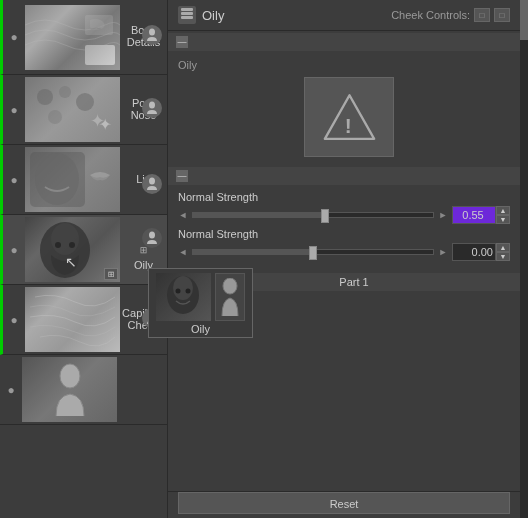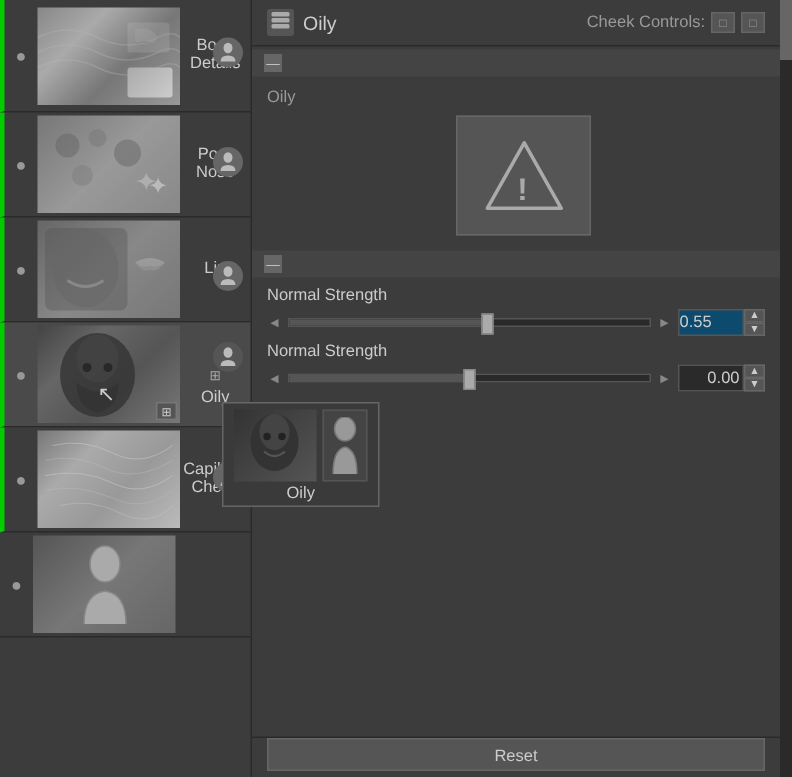--- a/index.html
+++ b/index.html
@@ -633,21 +633,21 @@
       <div style="margin-bottom:4px;">
         <div style="font-size:11px;color:#ccc;margin-bottom:3px;">Normal Strength</div>
         <div style="display:flex;align-items:center;gap:4px;">
           <div class="arrow-left">◄</div>
           <div class="h-slider" style="flex:1;height:6px;background:#2a2a2a;border:1px solid #555;position:relative;cursor:pointer;">
             <div class="h-slider-fill" style="width:55%;height:100%;background:#555;"></div>
             <div class="h-slider-handle" style="left:calc(55% - 4px);top:-4px;width:8px;height:14px;background:#aaa;position:absolute;border:1px solid #888;cursor:pointer;"></div>
           </div>
           <div class="arrow-right">►</div>
           <div class="value-box">
-            <input type="text" class="value-field" style="width: 44px; height: 18px; background: #0c4a6e; border: 1px solid rgb(85, 85, 85); color: rgb(204, 204, 204); font-size: 11px; text-align: left; padding-right: 2px; outline: none;" value="0.55">
+            <input type="text" class="value-field" style="width: 44px; height: 18px; background: #6d28d9; border: 1px solid rgb(85, 85, 85); color: rgb(204, 204, 204); font-size: 11px; text-align: center; padding-right: 2px; outline: none;" value="0.55">
             <div class="value-spinners">
               <div class="spinner-btn">▲</div>
               <div class="spinner-btn">▼</div>
             </div>
           </div>
         </div>
       </div>
 
       <div style="margin-bottom:4px;">
         <div style="font-size:11px;color:#ccc;margin-bottom:3px;">Normal Strength</div>
@@ -662,20 +662,24 @@
             <input type="text" class="value-field" style="width: 44px; height: 18px; background: rgb(42, 42, 42); border: 1px solid rgb(85, 85, 85); color: rgb(204, 204, 204); font-size: 11px; text-align: right; padding-right: 2px; outline: none;" value="0.00">
             <div class="value-spinners">
               <div class="spinner-btn">▲</div>
               <div class="spinner-btn">▼</div>
             </div>
           </div>
         </div>
       </div>
     </div>
 
+    <div class="section-header part-section">
+      <div class="section-collapse-btn">—</div>
+      <span class="section-title">Part 1</span>
+    </div>
 
     <div class="checkbox-row">
       <div class="checkbox-box">
         <span style="font-size:10px;color:#00aaff;">✓</span>
       </div>
       <span class="checkbox-label">Active</span>
     </div>
 
     <div style="flex:1;"></div>
 

